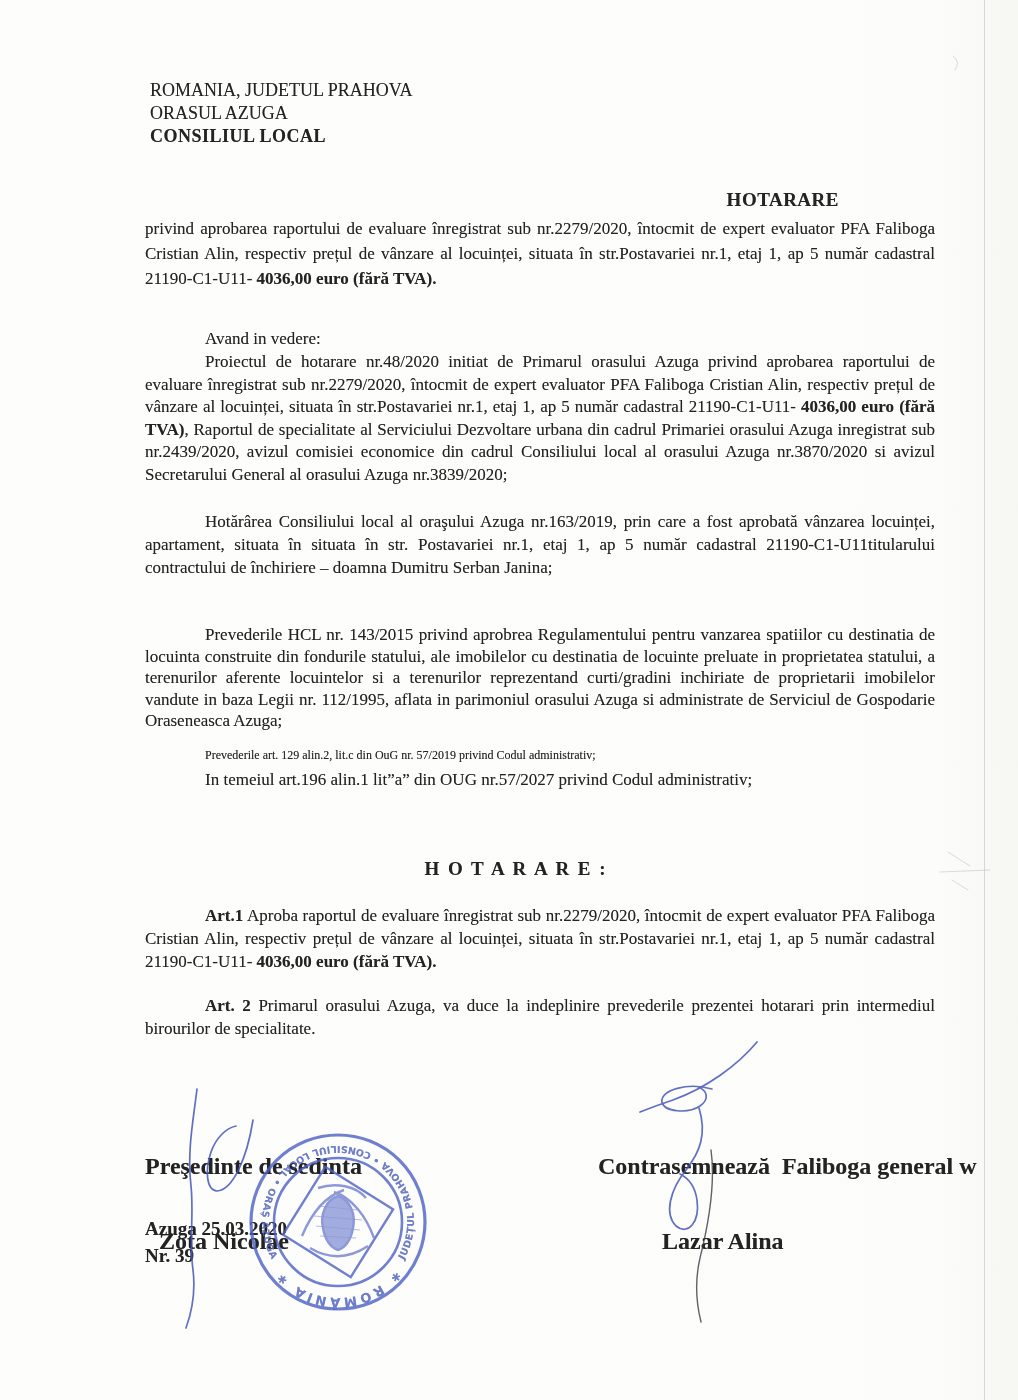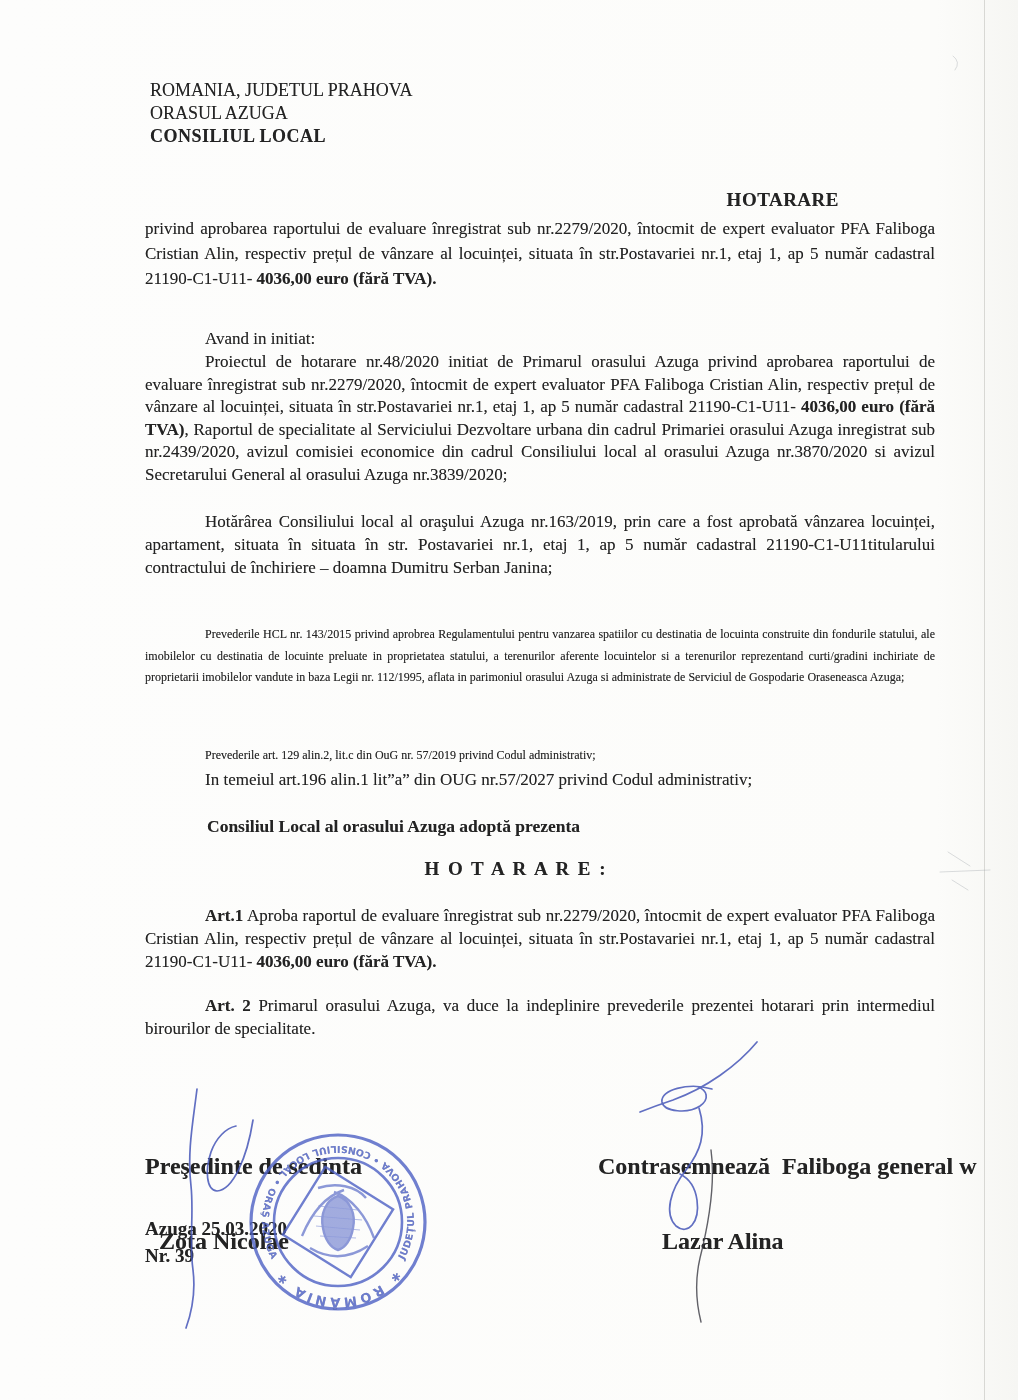--- a/index.html
+++ b/index.html
@@ -19,21 +19,21 @@
 
   #letterhead{left:150px;top:79px;font-size:18px;line-height:23px;}
   #letterhead .bold{font-weight:bold;letter-spacing:.5px;}
 
   #doc-title{left:145px;top:189px;width:694px;text-align:right;font-weight:bold;font-size:19px;letter-spacing:.5px;}
   #intro{top:216px;line-height:25px;}
   #having{top:329px;left:145px;width:790px;font-size:17px;text-indent:60px;}
   #p-proiect{top:351px;}
   #p-hot163{top:510px;line-height:23px;}
   #p-raport{top:577px;line-height:23px;}
-  #p-hcl{top:624px;font-size:12px;line-height:21.5px;}
+  #p-hcl{top:624px;font-size:17px;line-height:21.5px;}
   #p-art129{top:748px;left:145px;width:820px;font-size:12px;text-indent:60px;}
   #p-temei{top:770px;left:145px;width:820px;font-size:17px;text-indent:60px;}
   #p-adopta{top:816px;left:145px;width:820px;font-size:17.5px;font-weight:bold;text-indent:62px;}
   #decision-heading{top:858px;left:145px;width:742px;text-align:center;font-weight:bold;font-size:19px;letter-spacing:2px;}
   #art1{top:904px;line-height:23px;}
   #art2{top:995px;line-height:22.5px;}
 
   .sig{font-size:24px;font-weight:bold;line-height:25px;white-space:pre-wrap;}
   #sig-left{left:145px;top:1104px;}
   #sig-left .name{padding-left:14px;}
@@ -56,34 +56,33 @@
   <div class="abs" id="letterhead">
     <div>ROMANIA, JUDETUL PRAHOVA</div>
     <div>ORASUL  AZUGA</div>
     <div class="bold">CONSILIUL LOCAL</div>
   </div>
 
   <div class="abs" id="doc-title">HOTARARE</div>
 
   <p class="abs body-text" id="intro"><span>privind aprobarea raportului de evaluare înregistrat sub nr.2279/2020, întocmit de expert evaluator PFA Faliboga Cristian Alin, respectiv prețul de vânzare al locuinței, situata în str.Postavariei nr.1, etaj 1, ap 5 număr cadastral 21190-C1-U11- </span><b>4036,00 euro (fără TVA).</b></p>
 
-  <p class="abs" id="having">Avand in initiat:</p>
+  <p class="abs" id="having">Avand in vedere:</p>
 
   <p class="abs body-text ind" id="p-proiect"><span>Proiectul de hotarare nr.48/2020 initiat de Primarul orasului Azuga privind aprobarea raportului de evaluare înregistrat sub nr.2279/2020, întocmit de expert evaluator PFA Faliboga Cristian Alin, respectiv prețul de vânzare al locuinței, situata în str.Postavariei nr.1, etaj 1, ap 5 număr cadastral 21190-C1-U11- </span><b>4036,00 euro (fără TVA)</b><span>, Raportul de specialitate al Serviciului Dezvoltare urbana din cadrul Primariei orasului Azuga inregistrat sub nr.2439/2020, avizul comisiei economice din cadrul Consiliului local al orasului Azuga nr.3870/2020 si avizul Secretarului General al orasului Azuga nr.3839/2020;</span></p>
 
   <p class="abs body-text ind" id="p-hot163">Hotărârea Consiliului local al oraşului Azuga nr.163/2019, prin care a fost aprobată vânzarea locuinței, apartament, situata în situata în str. Postavariei nr.1, etaj 1, ap 5 număr cadastral 21190-C1-U11titularului contractului de închiriere – doamna Dumitru Serban Janina;</p>
 
 
   <p class="abs body-text ind" id="p-hcl">Prevederile HCL nr. 143/2015 privind aprobrea Regulamentului pentru vanzarea spatiilor cu destinatia de locuinta construite din fondurile statului, ale imobilelor cu destinatia de locuinte preluate in proprietatea statului, a terenurilor aferente locuintelor si a terenurilor reprezentand curti/gradini inchiriate de proprietarii imobilelor vandute in baza Legii nr. 112/1995, aflata in parimoniul orasului Azuga si administrate de Serviciul de Gospodarie Oraseneasca Azuga;</p>
 
   <p class="abs" id="p-art129">Prevederile art. 129 alin.2, lit.c din OuG nr. 57/2019 privind Codul administrativ;</p>
 
   <p class="abs" id="p-temei">In temeiul art.196 alin.1 lit”a” din OUG nr.57/2027 privind Codul administrativ;</p>
 
-  <p class="abs" id="p-adopta">Consiliul Local al orasului Azuga adoptă prezenta</p>
 
   <div class="abs" id="decision-heading">H O T A R A R E :</div>
 
   <p class="abs body-text ind" id="art1"><b>Art.1</b><span> Aproba raportul de evaluare înregistrat sub nr.2279/2020, întocmit de expert evaluator PFA Faliboga Cristian Alin, respectiv prețul de vânzare al locuinței, situata în str.Postavariei nr.1, etaj 1, ap 5 număr cadastral 21190-C1-U11- </span><b>4036,00 euro (fără TVA).</b></p>
 
   <p class="abs body-text ind" id="art2"><b>Art. 2</b><span>   Primarul orasului Azuga, va duce la indeplinire prevederile prezentei hotarari prin intermediul birourilor de specialitate.</span></p>
 
   <div class="abs sig" id="sig-left">
     <div>Preşedinte de sedinta</div>
     <div class="name">Zota Nicolae</div>

